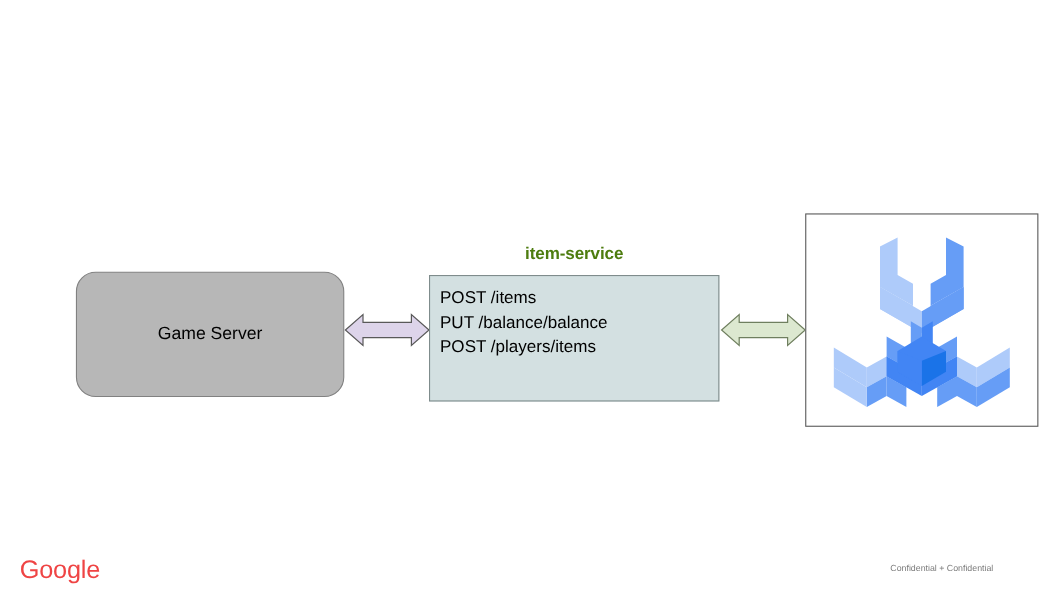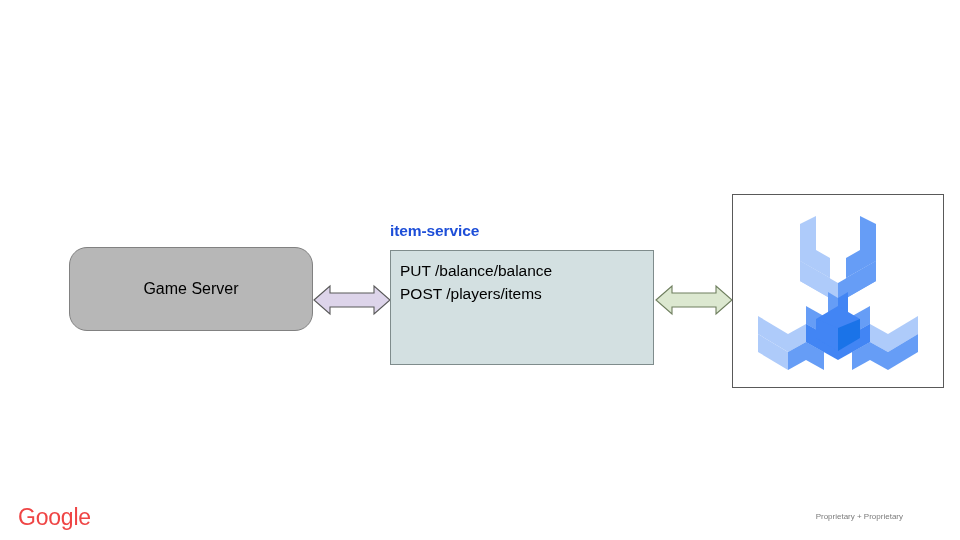--- a/index.html
+++ b/index.html
@@ -23,21 +23,21 @@
     height: 540px;
     background: #ffffff;
   }
 
   
   .game-server-box {
     position: absolute;
     left: 69px;
     top: 247px;
     width: 244px;
-    height: 84px;
+    height: 114px;
     background: #b7b7b7;
     border: 1px solid #818181;
     border-radius: 18px;
     box-sizing: border-box;
     display: flex;
     align-items: center;
     justify-content: center;
   }
   .game-server-label {
     font-size: 16px;
@@ -46,24 +46,24 @@
     text-align: center;
     white-space: nowrap;
   }
 
   
   .item-service-title {
     position: absolute;
     left: 390px;
     top: 222px;
     width: 264px;
-    text-align: left;
+    text-align: center;
     font-size: 15.5px;
     font-weight: bold;
-    color: #1d4ed8;
+    color: #4d7c0f;
     letter-spacing: -0.1px;
   }
   .item-service-box {
     position: absolute;
     left: 390px;
     top: 250px;
     width: 264px;
     height: 115px;
     background: #d3e0e1;
     border: 1px solid #7f8c8c;
@@ -135,20 +135,21 @@
   </div>
 
   <svg class="arrow" style="left:312px; top:283px;" width="80" height="34" viewBox="0 0 80 34">
     <polygon points="2,17 18,3 18,10 62,10 62,3 78,17 62,31 62,24 18,24 18,31" fill="#ddd4ea" stroke="#595959" stroke-width="1.1" stroke-linejoin="miter"></polygon>
   </svg>
 
   <div class="item-service-title">item-service</div>
 
   <div class="item-service-box">
     <ul class="endpoint-list">
+      <li class="endpoint-item">POST /items</li>
       <li class="endpoint-item">PUT /balance/balance</li>
       <li class="endpoint-item">POST /players/items</li>
     </ul>
   </div>
 
   <svg class="arrow" style="left:654px; top:283px;" width="80" height="34" viewBox="0 0 80 34">
     <polygon points="2,17 18,3 18,10 62,10 62,3 78,17 62,31 62,24 18,24 18,31" fill="#dce8d0" stroke="#6f7f5f" stroke-width="1.1" stroke-linejoin="miter"></polygon>
   </svg>
 
   <div class="logo-frame">
@@ -188,15 +189,15 @@
       <polygon points="120,136 88,154 88,136 120,118" fill="#4285f4"></polygon>
 
       <polygon points="88,100 110,113 110,132 88,145 66,132 66,113" fill="#4285f4"></polygon>
       <polygon points="88,122 110,113 110,132 88,145" fill="#1a73e8"></polygon>
       <polygon points="88,122 66,113 66,132 88,145" fill="#4285f4"></polygon>
     </svg>
   </div>
 
   <div class="google-wordmark">Google</div>
 
-  <div class="confidential-note">Proprietary + Proprietary</div>
+  <div class="confidential-note">Confidential + Confidential</div>
 
 </div>
 
 </body></html>

